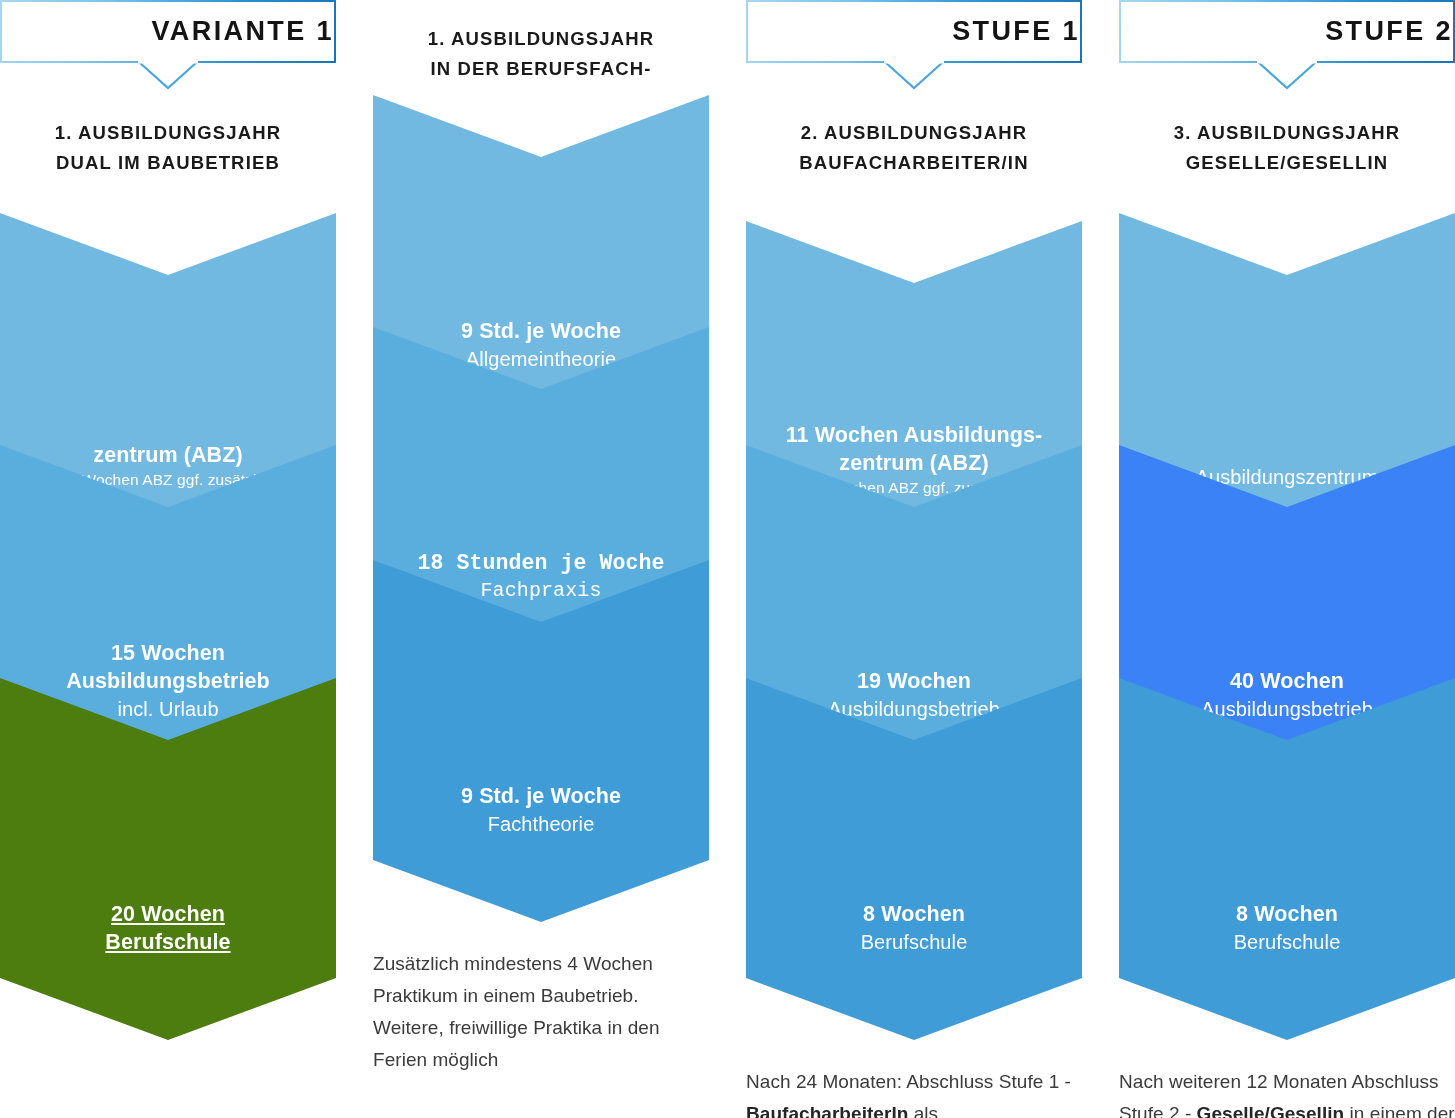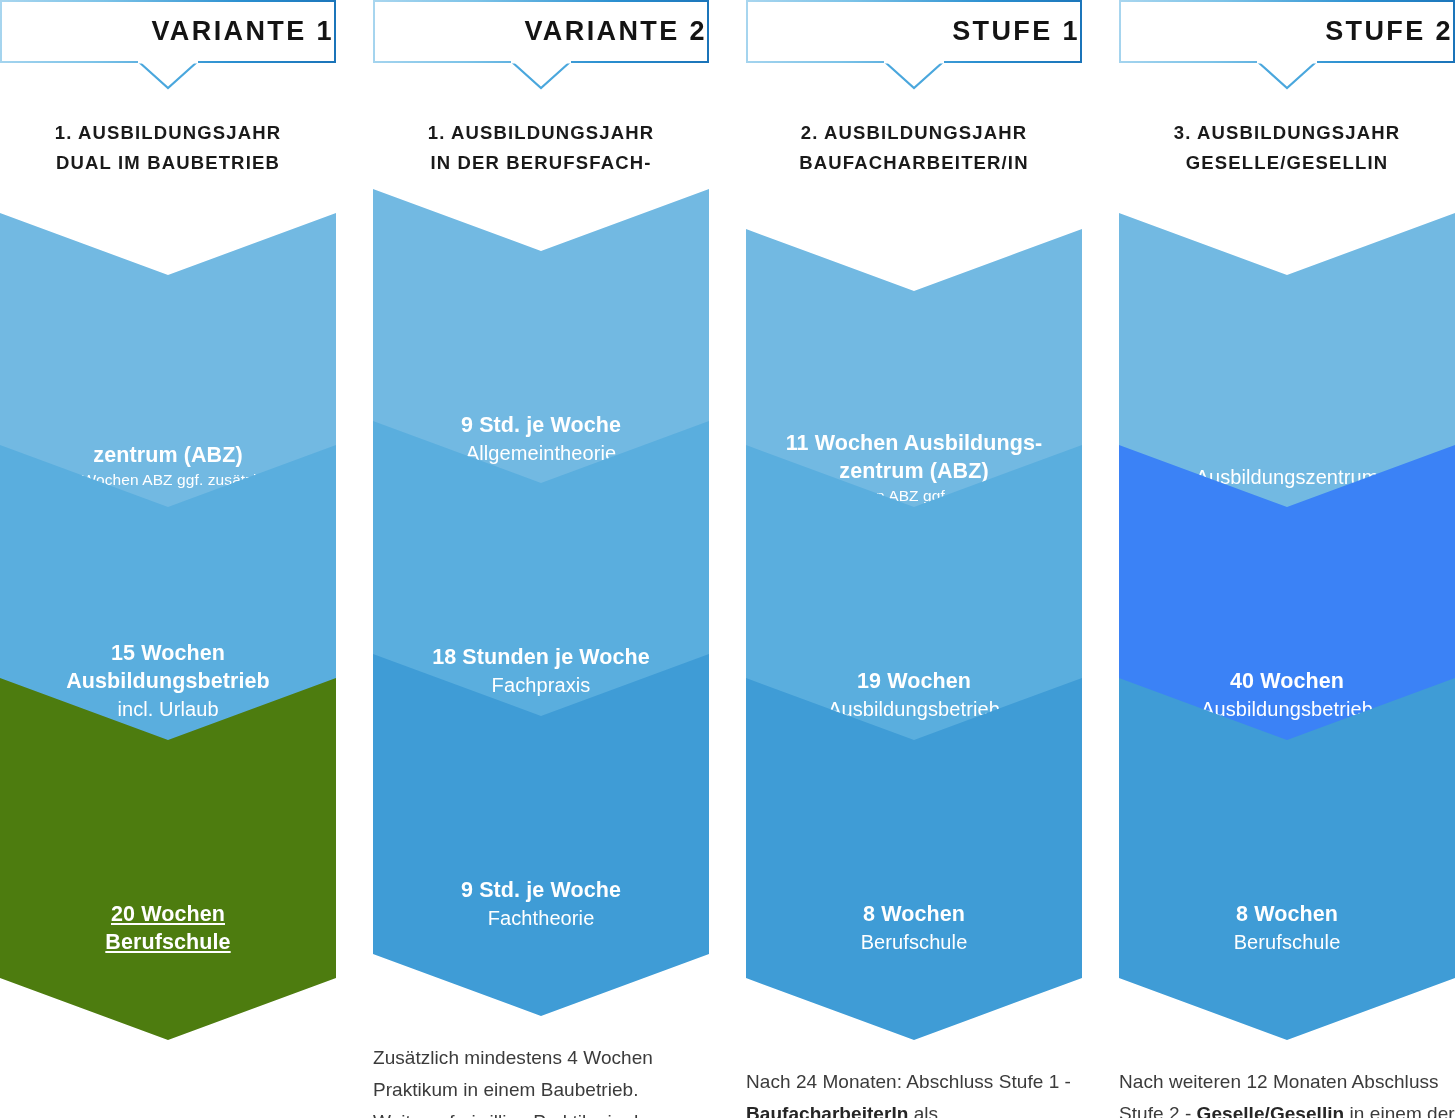--- a/index.html
+++ b/index.html
@@ -168,120 +168,111 @@
         </div>
         <div class="chev" style="top: 465px; height: 362px; background: #4d7c0f; clip-path: polygon(0% 0%, 50% 17.1271%, 100% 0%, 100% 82.8729%, 50% 100%, 0% 82.8729%); padding-bottom: 84px; text-decoration: underline;">
           <div class="inner">
             <div class="chev-main">20 Wochen</div>
             <div class="chev-main">Berufschule</div>
           </div>
         </div>
       </div>
     </div>
     <div class="column">
+      <div class="subtitle">
+        <span class="ln">1. AUSBILDUNGSJAHR</span>
+        <span class="ln">IN DER BERUFSFACH-</span>
+      </div>
+      <div class="stack" style="height: 827px; margin-top: -1px;">
+        <div class="chev" style="top: 0px; height: 362px; background: rgb(114, 185, 226); clip-path: polygon(0% 0%, 50% 17.1271%, 100% 0%, 100% 82.8729%, 50% 100%, 0% 82.8729%); padding-bottom: 84px;">
+          <div class="inner">
+            <div class="chev-main">9 Std. je Woche</div>
+            <div class="chev-sub">Allgemeintheorie</div>
+          </div>
+        </div>
+        <div class="chev" style="top: 232px; height: 362px; background: rgb(90, 174, 222); clip-path: polygon(0% 0%, 50% 17.1271%, 100% 0%, 100% 82.8729%, 50% 100%, 0% 82.8729%); padding-bottom: 84px; font-family: Liberation Mono, monospace;">
+          <div class="inner">
+            <div class="chev-main">18 Stunden je Woche</div>
+            <div class="chev-sub">Fachpraxis</div>
+          </div>
+        </div>
+        <div class="chev" style="top: 465px; height: 362px; background: rgb(63, 156, 214); clip-path: polygon(0% 0%, 50% 17.1271%, 100% 0%, 100% 82.8729%, 50% 100%, 0% 82.8729%); padding-bottom: 84px;">
+          <div class="inner">
+            <div class="chev-main">9 Std. je Woche</div>
+            <div class="chev-sub">Fachtheorie</div>
+          </div>
+        </div>
+      </div>
+      <div class="footnote" style="margin-top: 26px;"><span>Zusätzlich mindestens 4 Wochen Praktikum in einem Baubetrieb. Weitere, freiwillige Praktika in den Ferien möglich</span></div>
+    </div>
+    <div class="column">
       <div class="badge-wrap">
         <div class="badge">
-          <span class="badge-label">VARIANTE 2</span>
+          <span class="badge-label">STUFE 1</span>
         </div>
         <div class="badge-tail"><svg width="60" height="30" viewBox="0 0 60 30">
             <path d="M1 1 L30 27 L59 1" fill="#ffffff" stroke="#4aa7dd" stroke-width="2.2" stroke-linejoin="miter"></path>
             <path d="M0 1 L60 1" stroke="#ffffff" stroke-width="3"></path>
           </svg></div>
       </div>
       <div class="subtitle">
-        <span class="ln">1. AUSBILDUNGSJAHR</span>
-        <span class="ln">IN DER BERUFSFACH-</span>
-      </div>
-      <div class="stack" style="height: 827px; margin-top: -1px;">
-        <div class="chev" style="top: 0px; height: 362px; background: rgb(114, 185, 226); clip-path: polygon(0% 0%, 50% 17.1271%, 100% 0%, 100% 82.8729%, 50% 100%, 0% 82.8729%); padding-bottom: 84px;">
-          <div class="inner">
-            <div class="chev-main">9 Std. je Woche</div>
-            <div class="chev-sub">Allgemeintheorie</div>
+        <span class="ln">2. AUSBILDUNGSJAHR</span>
+        <span class="ln">BAUFACHARBEITER/IN</span>
+      </div>
+      <div class="stack" style="height: 827px; margin-top: 23px;">
+        <div class="chev" style="top: 8px; height: 362px; background: rgb(114, 185, 226); clip-path: polygon(0% 0%, 50% 17.1271%, 100% 0%, 100% 82.8729%, 50% 100%, 0% 82.8729%); padding-bottom: 84px;">
+          <div class="inner">
+            <div class="chev-main">11 Wochen Ausbildungs-</div>
+            <div class="chev-main">zentrum (ABZ)</div>
+            <div class="chev-sub small">+2 Wochen ABZ ggf. zusätzlich</div>
           </div>
         </div>
         <div class="chev" style="top: 232px; height: 362px; background: rgb(90, 174, 222); clip-path: polygon(0% 0%, 50% 17.1271%, 100% 0%, 100% 82.8729%, 50% 100%, 0% 82.8729%); padding-bottom: 84px;">
           <div class="inner">
-            <div class="chev-main">18 Stunden je Woche</div>
-            <div class="chev-sub">Fachpraxis</div>
+            <div class="chev-main">19 Wochen</div>
+            <div class="chev-sub">Ausbildungsbetrieb</div>
           </div>
         </div>
         <div class="chev" style="top: 465px; height: 362px; background: rgb(63, 156, 214); clip-path: polygon(0% 0%, 50% 17.1271%, 100% 0%, 100% 82.8729%, 50% 100%, 0% 82.8729%); padding-bottom: 84px;">
           <div class="inner">
-            <div class="chev-main">9 Std. je Woche</div>
-            <div class="chev-sub">Fachtheorie</div>
-          </div>
-        </div>
-      </div>
-      <div class="footnote" style="margin-top: 26px;"><span>Zusätzlich mindestens 4 Wochen Praktikum in einem Baubetrieb. Weitere, freiwillige Praktika in den Ferien möglich</span></div>
+            <div class="chev-main">8 Wochen</div>
+            <div class="chev-sub">Berufschule</div>
+          </div>
+        </div>
+      </div>
+      <div class="footnote" style="margin-top: 26px;"><span>Nach 24 Monaten: Abschluss Stufe 1 - </span><b>BaufacharbeiterIn</b><span> als </span></div>
     </div>
     <div class="column">
       <div class="badge-wrap">
         <div class="badge">
-          <span class="badge-label">STUFE 1</span>
+          <span class="badge-label">STUFE 2</span>
         </div>
         <div class="badge-tail"><svg width="60" height="30" viewBox="0 0 60 30">
             <path d="M1 1 L30 27 L59 1" fill="#ffffff" stroke="#4aa7dd" stroke-width="2.2" stroke-linejoin="miter"></path>
             <path d="M0 1 L60 1" stroke="#ffffff" stroke-width="3"></path>
           </svg></div>
       </div>
       <div class="subtitle">
-        <span class="ln">2. AUSBILDUNGSJAHR</span>
-        <span class="ln">BAUFACHARBEITER/IN</span>
+        <span class="ln">3. AUSBILDUNGSJAHR</span>
+        <span class="ln">GESELLE/GESELLIN</span>
       </div>
       <div class="stack" style="height: 827px; margin-top: 23px;">
-        <div class="chev" style="top: 16px; height: 362px; background: rgb(114, 185, 226); clip-path: polygon(0% 0%, 50% 17.1271%, 100% 0%, 100% 82.8729%, 50% 100%, 0% 82.8729%); padding-bottom: 84px;">
-          <div class="inner">
-            <div class="chev-main">11 Wochen Ausbildungs-</div>
-            <div class="chev-main">zentrum (ABZ)</div>
-            <div class="chev-sub small">+2 Wochen ABZ ggf. zusätzlich</div>
-          </div>
-        </div>
-        <div class="chev" style="top: 232px; height: 362px; background: rgb(90, 174, 222); clip-path: polygon(0% 0%, 50% 17.1271%, 100% 0%, 100% 82.8729%, 50% 100%, 0% 82.8729%); padding-bottom: 84px;">
-          <div class="inner">
-            <div class="chev-main">19 Wochen</div>
+        <div class="chev" style="top: 0px; height: 362px; background: rgb(114, 185, 226); clip-path: polygon(0% 0%, 50% 17.1271%, 100% 0%, 100% 82.8729%, 50% 100%, 0% 82.8729%); padding-bottom: 84px;">
+          <div class="inner">
+            <div class="chev-sub">Ausbildungszentrum</div>
+          </div>
+        </div>
+        <div class="chev" style="top: 232px; height: 362px; background: #3b82f6; clip-path: polygon(0% 0%, 50% 17.1271%, 100% 0%, 100% 82.8729%, 50% 100%, 0% 82.8729%); padding-bottom: 84px;">
+          <div class="inner">
+            <div class="chev-main">40 Wochen</div>
             <div class="chev-sub">Ausbildungsbetrieb</div>
           </div>
         </div>
         <div class="chev" style="top: 465px; height: 362px; background: rgb(63, 156, 214); clip-path: polygon(0% 0%, 50% 17.1271%, 100% 0%, 100% 82.8729%, 50% 100%, 0% 82.8729%); padding-bottom: 84px;">
           <div class="inner">
             <div class="chev-main">8 Wochen</div>
             <div class="chev-sub">Berufschule</div>
           </div>
         </div>
       </div>
-      <div class="footnote" style="margin-top: 26px;"><span>Nach 24 Monaten: Abschluss Stufe 1 - </span><b>BaufacharbeiterIn</b><span> als </span></div>
-    </div>
-    <div class="column">
-      <div class="badge-wrap">
-        <div class="badge">
-          <span class="badge-label">STUFE 2</span>
-        </div>
-        <div class="badge-tail"><svg width="60" height="30" viewBox="0 0 60 30">
-            <path d="M1 1 L30 27 L59 1" fill="#ffffff" stroke="#4aa7dd" stroke-width="2.2" stroke-linejoin="miter"></path>
-            <path d="M0 1 L60 1" stroke="#ffffff" stroke-width="3"></path>
-          </svg></div>
-      </div>
-      <div class="subtitle">
-        <span class="ln">3. AUSBILDUNGSJAHR</span>
-        <span class="ln">GESELLE/GESELLIN</span>
-      </div>
-      <div class="stack" style="height: 827px; margin-top: 23px;">
-        <div class="chev" style="top: 0px; height: 362px; background: rgb(114, 185, 226); clip-path: polygon(0% 0%, 50% 17.1271%, 100% 0%, 100% 82.8729%, 50% 100%, 0% 82.8729%); padding-bottom: 84px;">
-          <div class="inner">
-            <div class="chev-sub">Ausbildungszentrum</div>
-          </div>
-        </div>
-        <div class="chev" style="top: 232px; height: 362px; background: #3b82f6; clip-path: polygon(0% 0%, 50% 17.1271%, 100% 0%, 100% 82.8729%, 50% 100%, 0% 82.8729%); padding-bottom: 84px;">
-          <div class="inner">
-            <div class="chev-main">40 Wochen</div>
-            <div class="chev-sub">Ausbildungsbetrieb</div>
-          </div>
-        </div>
-        <div class="chev" style="top: 465px; height: 362px; background: rgb(63, 156, 214); clip-path: polygon(0% 0%, 50% 17.1271%, 100% 0%, 100% 82.8729%, 50% 100%, 0% 82.8729%); padding-bottom: 84px;">
-          <div class="inner">
-            <div class="chev-main">8 Wochen</div>
-            <div class="chev-sub">Berufschule</div>
-          </div>
-        </div>
-      </div>
       <div class="footnote" style="margin-top: 26px;"><span>Nach weiteren 12 Monaten Abschluss Stufe 2 - </span><b>Geselle/Gesellin</b><span> in einem der Bauberufe</span></div>
     </div>
   </div>
 
 </body></html>

